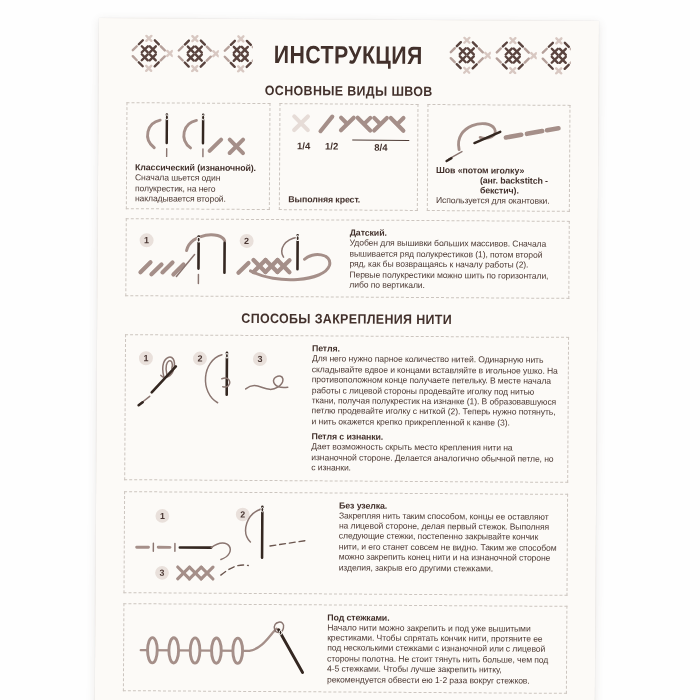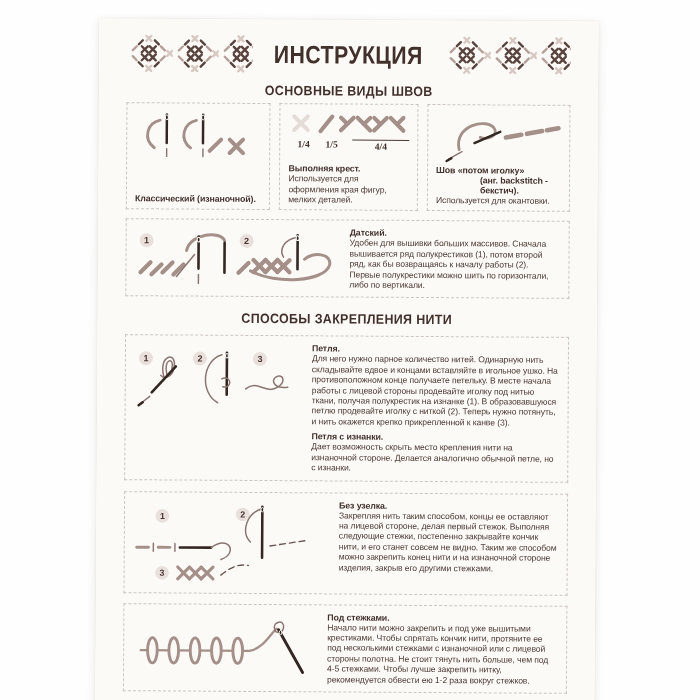--- a/index.html
+++ b/index.html
@@ -29,21 +29,21 @@
   
   .box{border:1px dashed #ccc5bf;background:transparent;}
   .row3{display:flex;gap:9px;margin-top:3px;}
   .cell{padding:6px 8px 5px 8px;display:flex;flex-direction:column;}
   .cell1{width:129px;} .cell2{width:123px;} .cell3{width:125px;}
   .wide{display:flex;gap:10px;padding:7px 10px 7px 8px;margin-top:9px;}
   .illus{flex:none;}
   .btitle{font-weight:bold;font-size:8.8px;color:#42302b;letter-spacing:-.1px;}
   .btext{font-size:8.6px;line-height:10.4px;letter-spacing:-.1px;}
   .cell .btitle{margin-top:auto;}
-  .fractions{display:flex;align-items:flex-start;font-size:9.5px;font-weight:bold;color:#42302b;margin:1px 0 2px 0;font-family:Liberation Serif, serif;}
+  .fractions{display:flex;align-items:center;font-size:9.5px;font-weight:bold;color:#42302b;margin:1px 0 2px 0;}
   .fr1{width:30px;text-align:center;}
   .fr2{width:26px;text-align:center;}
   .fr3{flex:1;margin-left:8px;border-top:1.5px solid #4d3a34;text-align:center;padding-top:1px;}
   .para + .para{margin-top:5px;}
   
   svg text.numt{font-family:"Liberation Sans",sans-serif;font-size:9px;font-weight:bold;fill:#4a3733;text-anchor:middle;}
   .numc{fill:#e9e0db;}
   .th{stroke:#a58f89;stroke-width:3;fill:none;stroke-linecap:round;}
   .th2{stroke:#a58f89;stroke-width:2.4;fill:none;stroke-linecap:round;}
   .thin{stroke:#8a7570;stroke-width:1.5;fill:none;stroke-linecap:round;}
@@ -224,43 +224,43 @@
           <line class="thin" x1="33" y1="40" x2="33" y2="48"></line>
           <path class="th" d="M64,10 C50,13 46,30 58,39"></path>
           <line class="nd" x1="71" y1="4" x2="71" y2="34"></line>
           <ellipse cx="71" cy="7" rx="1.6" ry="2.6" fill="none" stroke="#fcfaf7" stroke-width="1"></ellipse>
           <line class="thin" x1="71" y1="40" x2="71" y2="48"></line>
           <line class="st" x1="78" y1="42" x2="90" y2="30"></line>
           <line class="st" x1="99" y1="30" x2="113" y2="44"></line>
           <line class="st" x1="99" y1="44" x2="113" y2="30"></line>
         </svg>
         <div class="btitle">Классический (изнаночной).</div>
+        <div class="btext">Сначала шьется один полукрестик, на него накладывается второй.</div>
       </div>
 
       <div class="box cell cell2">
         <svg class="illus" width="118" height="28" viewBox="0 0 121 28">
           <line class="stp" x1="6" y1="6" x2="20" y2="20"></line>
             <line class="stp" x1="6" y1="20" x2="20" y2="6"></line>
           <line class="st" x1="33" y1="21" x2="45" y2="6"></line>
           <line class="st" x1="54" y1="20" x2="67" y2="7"></line>
             <line class="st" x1="54" y1="7" x2="60" y2="13"></line>
           <line class="st" x1="71" y1="7" x2="84" y2="20"></line>
             <line class="st" x1="84" y1="7" x2="78" y2="13"></line>
           <line class="st" x1="88" y1="20" x2="101" y2="7"></line>
             <line class="st" x1="88" y1="7" x2="94" y2="13"></line>
           <line class="st" x1="105" y1="7" x2="118" y2="20"></line>
             <line class="st" x1="118" y1="7" x2="112" y2="13"></line>
         </svg>
         <div class="fractions">
           <span class="fr1">1/4</span>
-          <span class="fr2">1/5</span>
-          <span class="fr3">4/4</span>
+          <span class="fr2">1/2</span>
+          <span class="fr3">8/4</span>
         </div>
         <div class="btitle">Выполняя крест.</div>
-        <div class="btext">Используется для оформления края фигур, мелких деталей.</div>
       </div>
 
       <div class="box cell cell3">
         <svg class="illus" width="125" height="54" viewBox="0 0 131 56">
           <path class="th" d="M24,40 C18,14 54,6 61,18 C65,25 54,30 46,27"></path>
           <line class="nd" x1="40" y1="33" x2="67" y2="21"></line>
           <line class="st2" x1="73" y1="27" x2="89" y2="24"></line>
           <line class="st2" x1="95" y1="23" x2="111" y2="20"></line>
           <line class="st2" x1="116" y1="19" x2="128" y2="17"></line>
           <line class="thin" x1="13" y1="50" x2="27" y2="42"></line>

